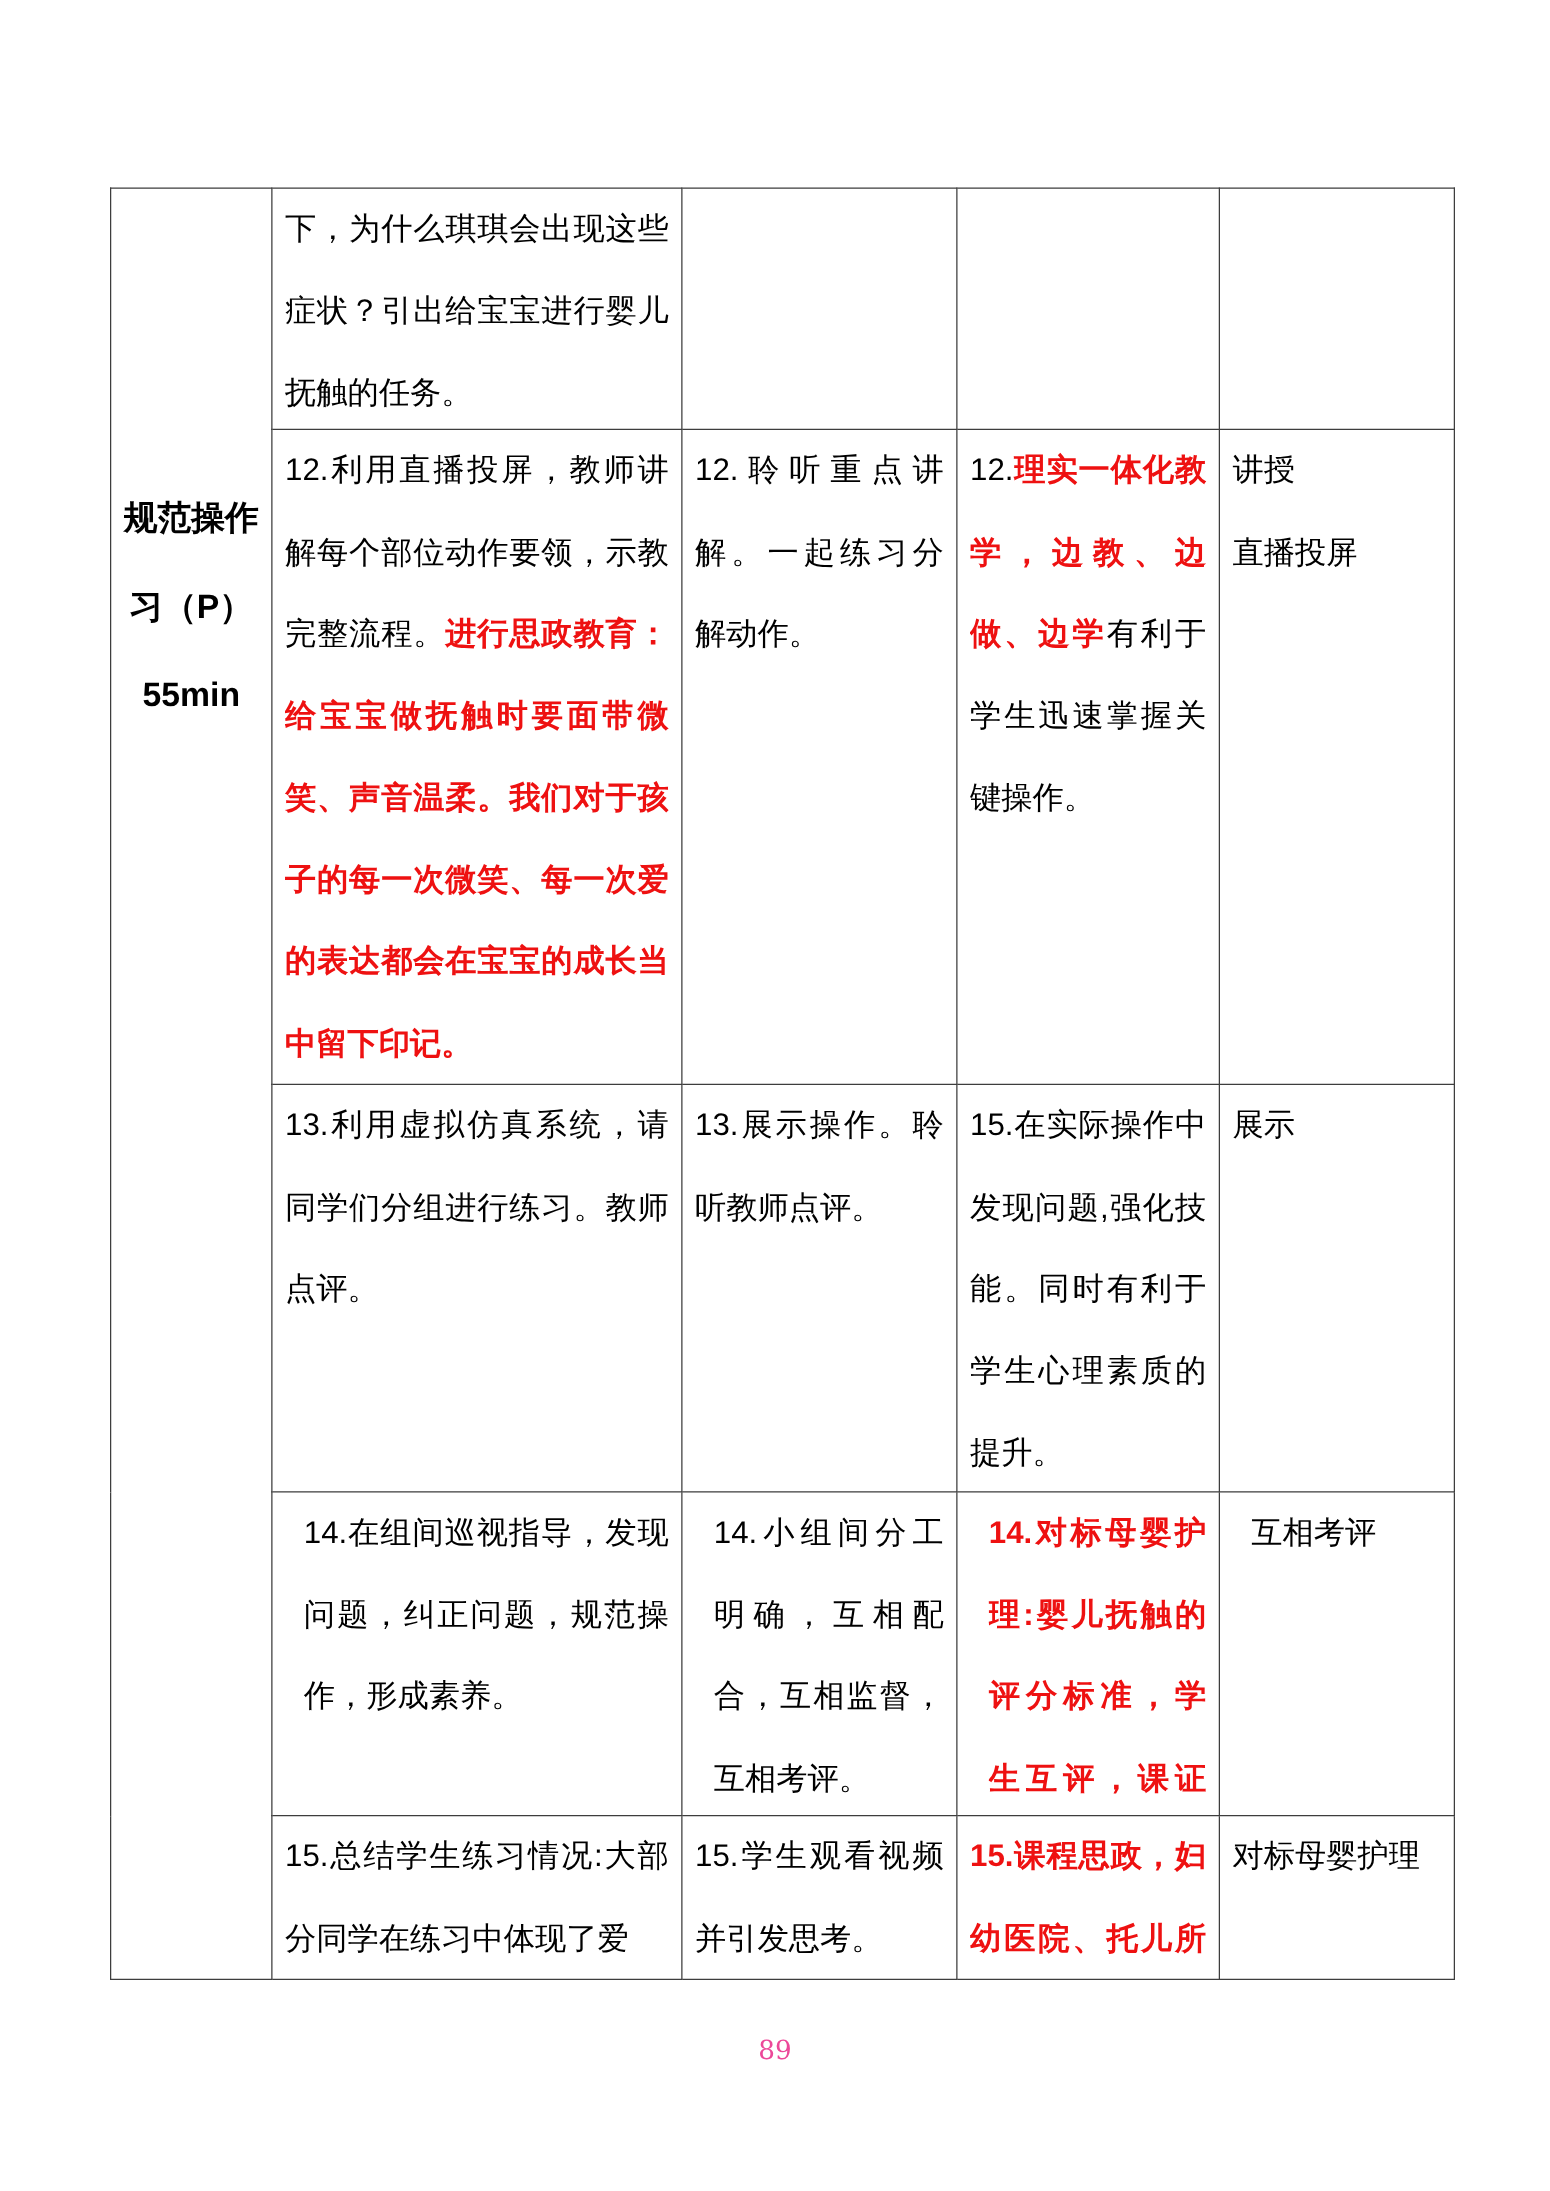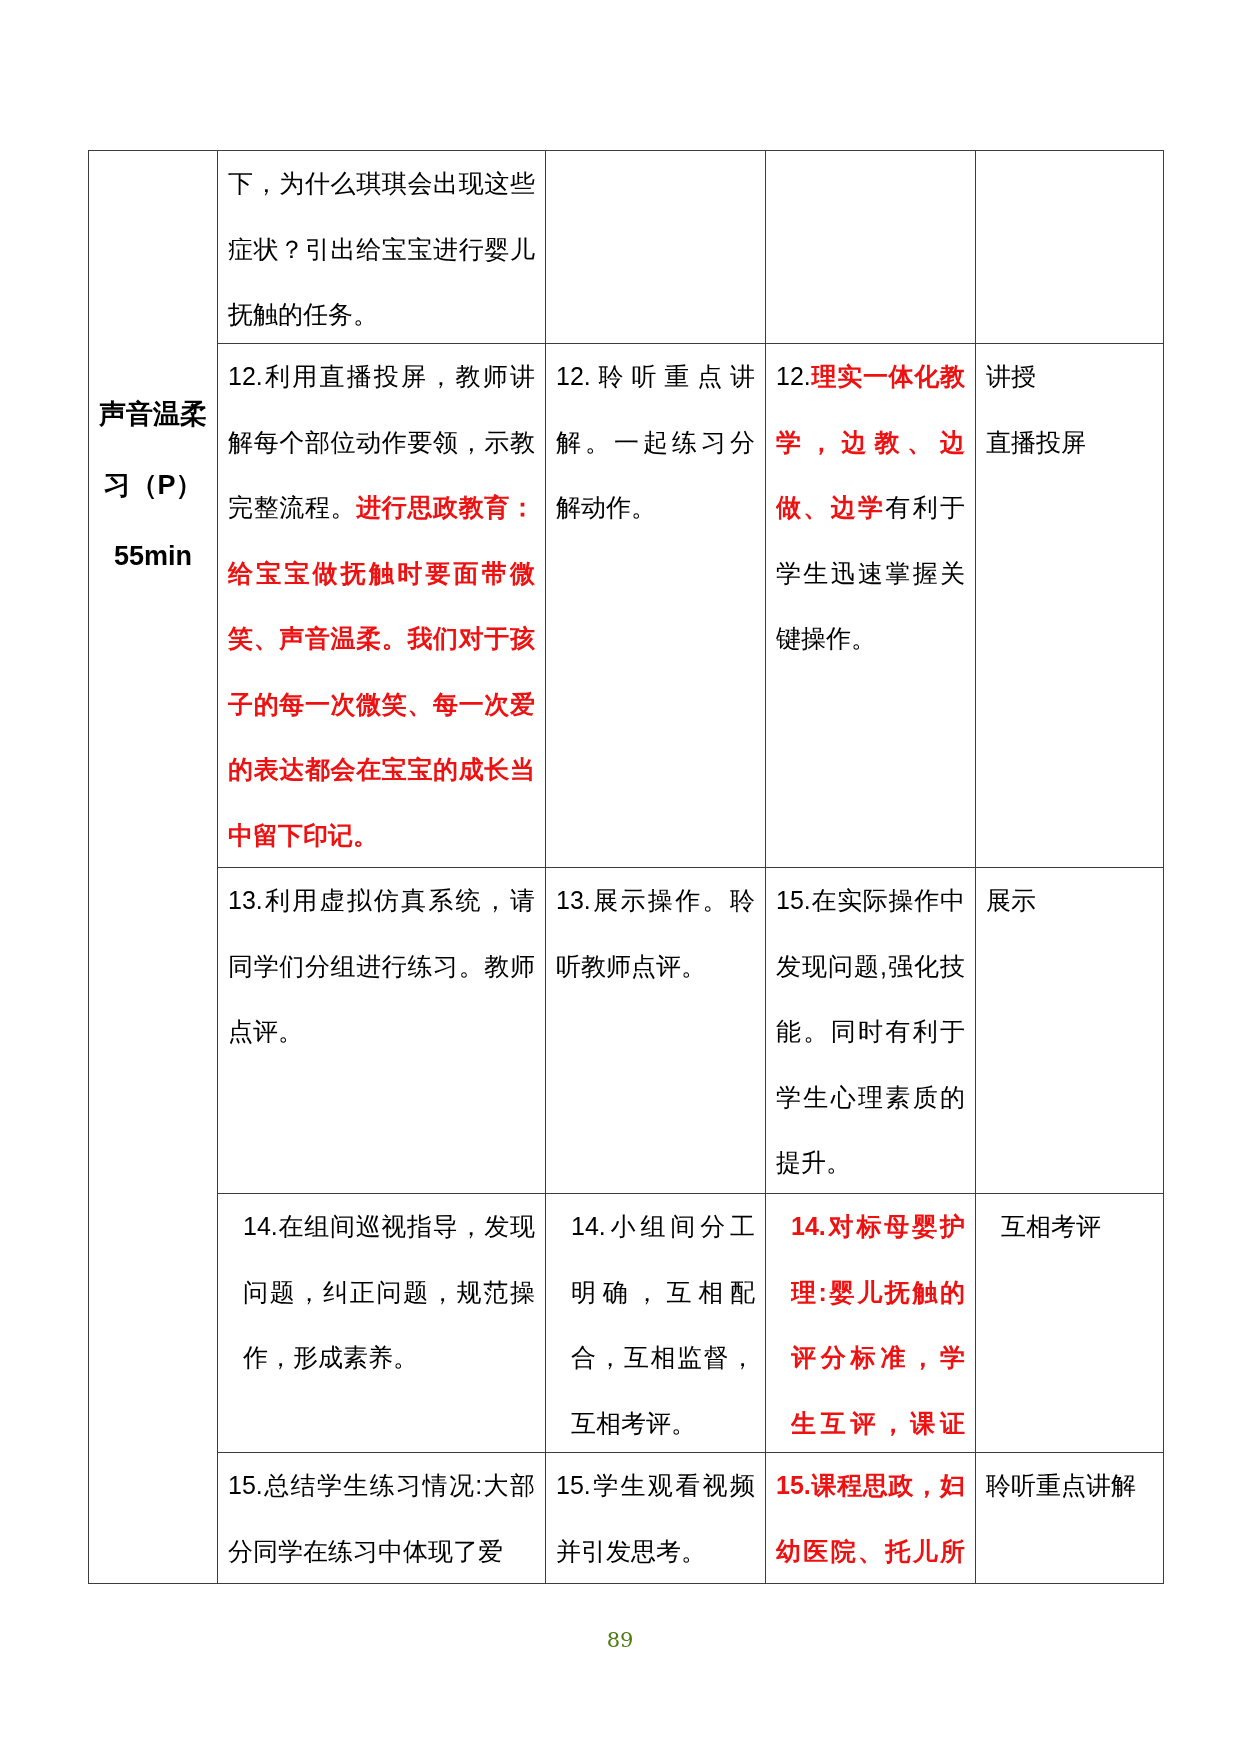--- a/index.html
+++ b/index.html
@@ -48,42 +48,42 @@
     text-align:center;
   }
   td.intent{font-size:24px;}
   td.method{text-align:left;}
   .seg{color:#000;font-weight:normal;}
   .seg.red{color:#ee1111;font-weight:bold;}
   .pageno{
     position:absolute;top:1628px;left:0;width:100%;
     text-align:center;
     font-family:"DejaVu Serif","Liberation Serif",serif;
-    font-size:21px;color:#4d7c0f;
+    font-size:21px;color:#ec4899;
   }
 </style>
 </head>
 <body>
 
 <div class="page">
 
   <table class="lesson">
     <colgroup>
       <col style="width:129px">
       <col style="width:328px">
       <col style="width:220px">
       <col style="width:210px">
       <col style="width:188px">
     </colgroup>
 
     <tbody>
         <tr class="r0">
       <td class="stage-cell" rowspan="5">
         <div class="stage">
-          <div>声音温柔</div>
+          <div>规范操作</div>
           <div>习（P）</div>
           <div>55min</div>
         </div>
       </td>
       <td class="teacher">
         <div class="cw"><span class="seg">下，为什么琪琪会出现这些症状？引出给宝宝进行婴儿抚触的任务。</span></div>
       </td>
       <td class="student">
             <div class="cw"></div>
           </td>
@@ -156,21 +156,21 @@
         <div class="cw"><span class="seg">15.总结学生练习情况:大部分同学在练习中体现了爱</span></div>
       </td>
       <td class="student">
         <div class="cw"><span class="seg">15.学生观看视频并引发思考。</span></div>
       </td>
       <td class="intent">
         <div class="cw"><span class="seg red">15.课程思政，妇幼医院、托儿所没</span></div>
       </td>
       <td class="method">
         <div class="cw">
-              <div>聆听重点讲解</div>
+              <div>对标母婴护理</div>
             </div>
       </td>
     </tr>
   </tbody>
     </table>
 
   <div class="pageno">89</div>
 </div>
 
 </body></html>

